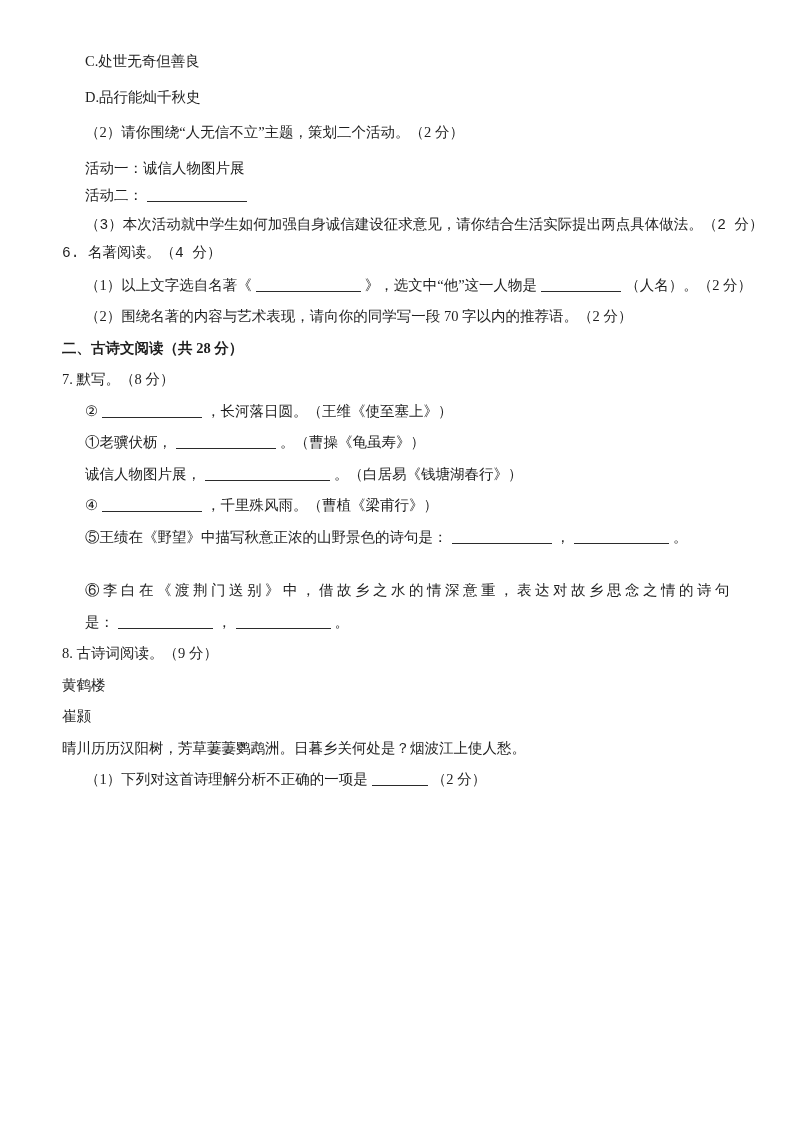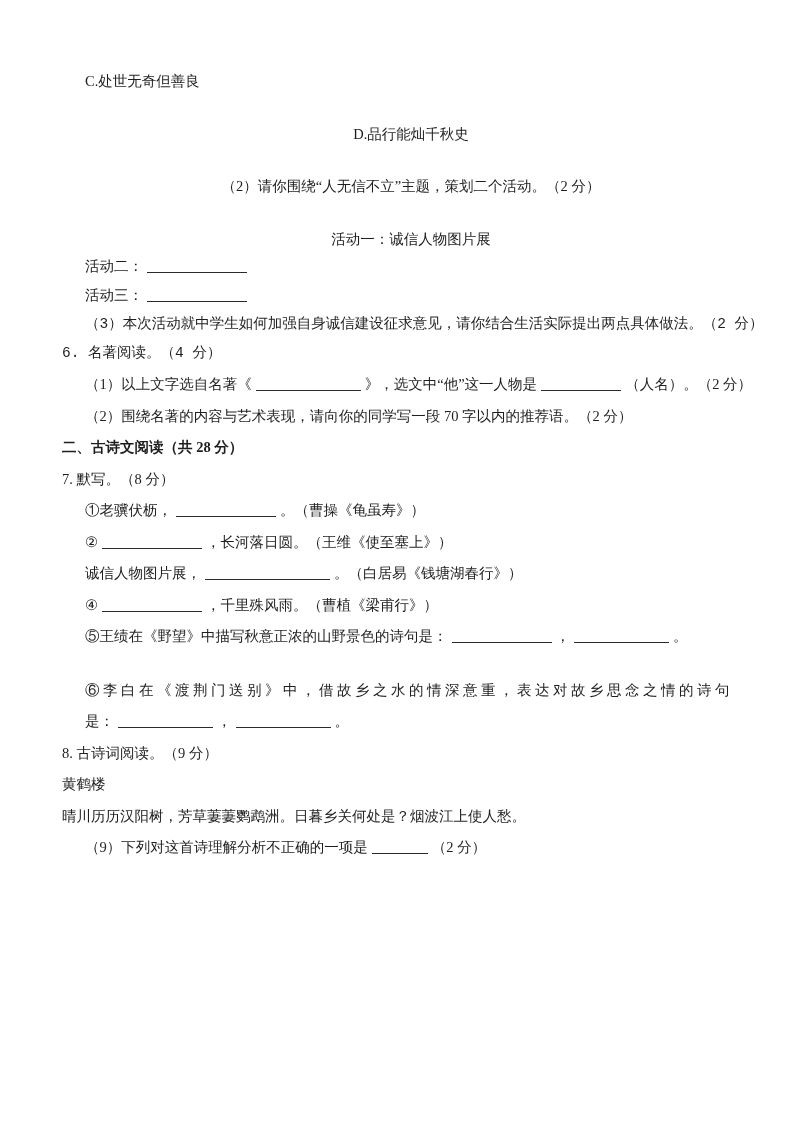--- a/index.html
+++ b/index.html
@@ -5,31 +5,31 @@
   html, body { margin: 0; padding: 0; background: #ffffff; }
   .page {
     position: relative;
     width: 793px;
     height: 868px;
     background: #ffffff;
     font-family: "Liberation Serif", "DejaVu Serif", serif;
     font-size: 14.5px;
     color: #1e1e1e;
     box-sizing: border-box;
-    padding: 66px 56px 0 62px;
+    padding: 46px 56px 0 62px;
     overflow: hidden;
   }
   .line { line-height: 31.5px; white-space: nowrap; }
   .line.sub { padding-left: 23px; }
   .line.item { padding-left: 0; }
   .line.section { font-weight: bold; }
   .line.para { white-space: normal; text-align: justify; text-justify: inter-character; text-indent: 2em; }
   .line.center { text-align: left; white-space: normal; }
   .line.spread { letter-spacing: 3.5px; margin-top: 22px; }
-  .mt5 { margin-top: 21px; text-align: center; }
+  .mt5 { margin-top: 4px; }
   .mtm3 { margin-top: -3px; font-family: Liberation Mono, monospace; }
   .blank {
     display: inline-block;
     border-bottom: 1px solid #2b2b2b;
     height: 14px;
     margin: 0 4px;
     vertical-align: -2px;
   }
   .watermark {
     position: absolute;
@@ -45,33 +45,33 @@
 </head>
 <body>
 
 <div class="page">
   <div class="content">
       <div class="line sub"><span>C.处世无奇但善良</span></div>
       <div class="line sub mt5"><span>D.品行能灿千秋史</span></div>
       <div class="line sub mt5"><span>（2）请你围绕“人无信不立”主题，策划二个活动。（2 分）</span></div>
       <div class="line sub mt5"><span>活动一：诚信人物图片展</span></div>
       <div class="line sub mtm3"><span>活动二：</span><span class="blank" style="width: 100px;"></span></div>
-      <div class="line sub mtm3"><span>活动三：</span><span class="blank" style="width: 100px;"></span></div>
       <div class="line sub mtm3"><span>（3）本次活动就中学生如何加强自身诚信建设征求意见，请你结合生活实际提出两点具体做法。（2 分）</span></div>
       <div class="line item mtm3"><span>6. 名著阅读。（4 分）</span></div>
       <div class="line sub"><span>（1）以上文字选自名著《</span><span class="blank" style="width: 105px;"></span><span>》，选文中“他”这一人物是</span><span class="blank" style="width: 80px;"></span><span>（人名）。（2 分）</span></div>
       <div class="line sub"><span>（2）围绕名著的内容与艺术表现，请向你的同学写一段 70 字以内的推荐语。（2 分）</span></div>
       <div class="line section"><span>二、古诗文阅读（共 28 分）</span></div>
       <div class="line item"><span>7. 默写。（8 分）</span></div>
+      <div class="line sub"><span>②</span><span class="blank" style="width: 100px;"></span><span>，长河落日圆。（王维《使至塞上》）</span></div>
       <div class="line sub"><span>①老骥伏枥，</span><span class="blank" style="width: 100px;"></span><span>。（曹操《龟虽寿》）</span></div>
-      <div class="line sub"><span>②</span><span class="blank" style="width: 100px;"></span><span>，长河落日圆。（王维《使至塞上》）</span></div>
       <div class="line sub"><span>诚信人物图片展，</span><span class="blank" style="width: 125px;"></span><span>。（白居易《钱塘湖春行》）</span></div>
       <div class="line sub"><span>④</span><span class="blank" style="width: 100px;"></span><span>，千里殊风雨。（曹植《梁甫行》）</span></div>
       <div class="line sub"><span>⑤王绩在《野望》中描写秋意正浓的山野景色的诗句是：</span><span class="blank" style="width: 100px;"></span><span>，</span><span class="blank" style="width: 95px;"></span><span>。</span></div>
       <div class="line sub spread"><span>⑥李白在《渡荆门送别》中，借故乡之水的情深意重，表达对故乡思念之情的诗句</span></div>
       <div class="line sub"><span>是：</span><span class="blank" style="width: 95px;"></span><span>，</span><span class="blank" style="width: 95px;"></span><span>。</span></div>
       <div class="line item"><span>8. 古诗词阅读。（9 分）</span></div>
       <div class="line center"><span>黄鹤楼</span></div>
+      <div class="line center"><span>崔颢</span></div>
       <div class="line center"><span>晴川历历汉阳树，芳草萋萋鹦鹉洲。日暮乡关何处是？烟波江上使人愁。</span></div>
-      <div class="line sub"><span>（9）下列对这首诗理解分析不正确的一项是</span><span class="blank" style="width: 56px;"></span><span>（2 分）</span></div>
+      <div class="line sub"><span>（1）下列对这首诗理解分析不正确的一项是</span><span class="blank" style="width: 56px;"></span><span>（2 分）</span></div>
     </div>
   <div class="watermark">BT学习网 https://btxuexi.com</div>
 </div>
 
 </body></html>

